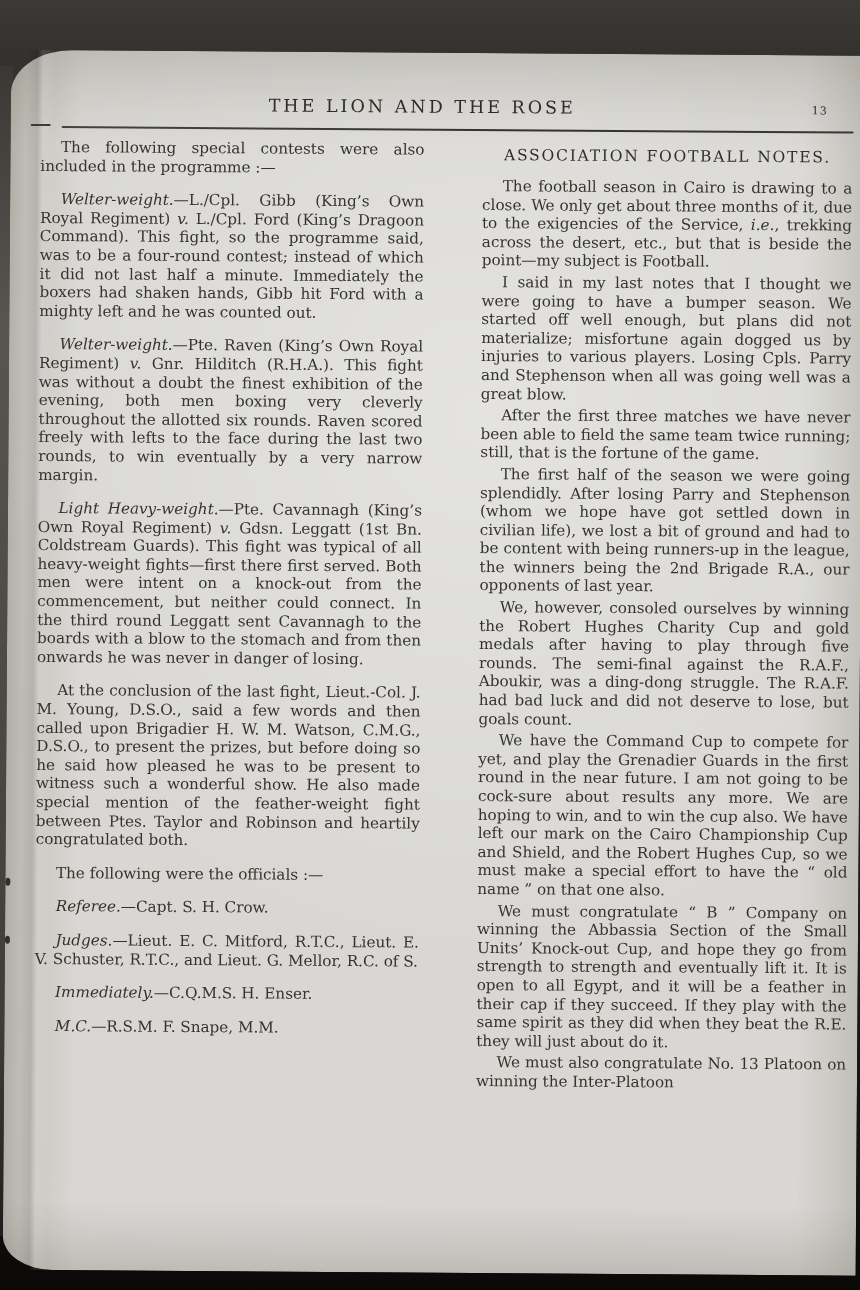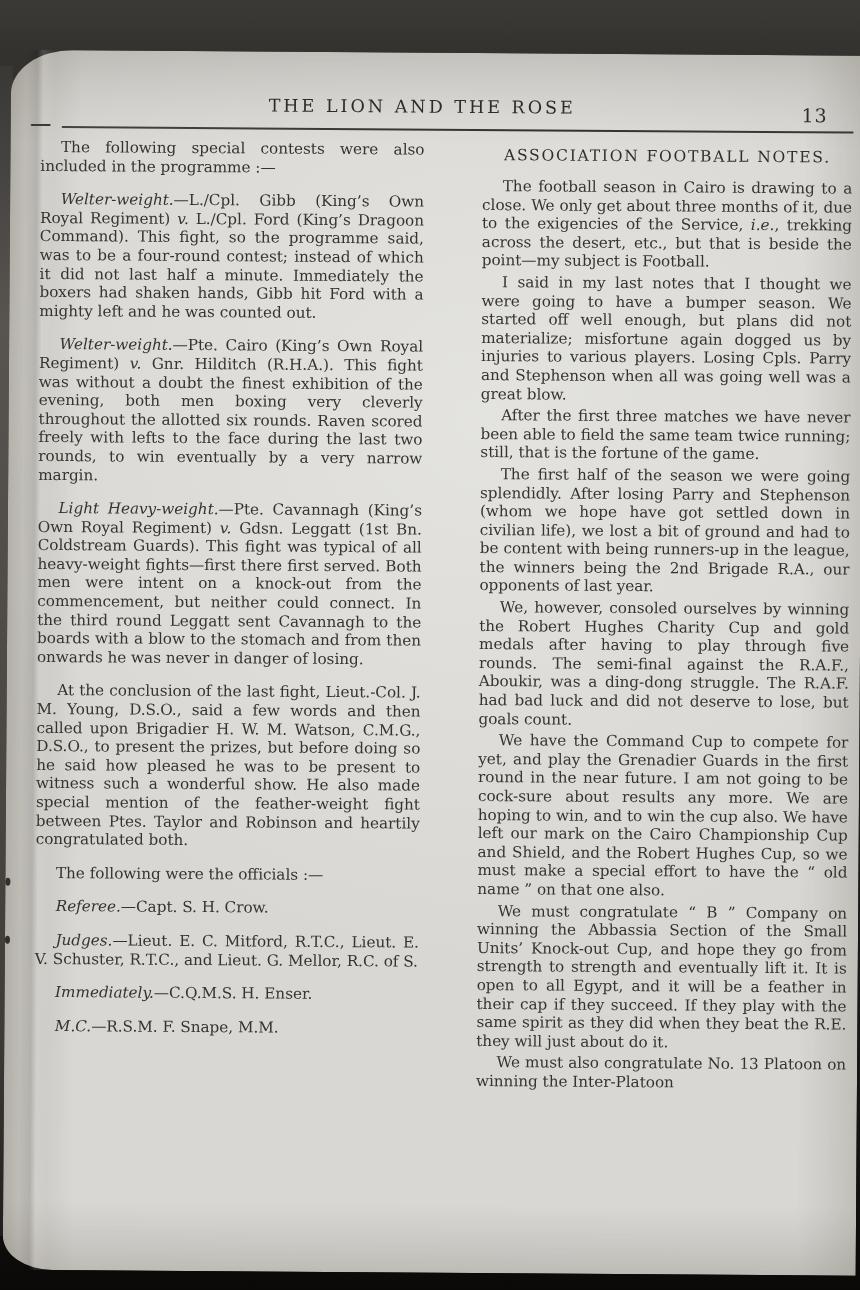--- a/index.html
+++ b/index.html
@@ -33,21 +33,21 @@
   }
   .speck{position:absolute;left:0;width:5px;height:8px;border-radius:50%;background:#32302b;}
   .speck.s1{top:828px;}
   .speck.s2{top:886px;}
 
   .page-header{position:absolute;left:0;top:0;right:0;height:92px;}
   .page-title{
     position:absolute;left:0;right:30px;top:44px;text-align:center;
     font-size:17.5px;letter-spacing:3px;color:#2e2c28;white-space:nowrap;
   }
-  .page-number{position:absolute;right:36px;top:49px;font-size:19px;letter-spacing:1px;color:#302e2a;}
+  .page-number{position:absolute;right:36px;top:49px;font-size:11px;letter-spacing:1px;color:#302e2a;}
   .rule-row{position:absolute;left:20px;right:10px;top:76px;display:flex;align-items:center;}
   .header-dash{width:20px;height:2px;background:#3c3a35;margin-right:11px;margin-top:-4px;border-radius:1px;}
   .header-rule{flex:1;height:2px;border-radius:2px;background:linear-gradient(90deg,#46433e,#34322e 60%,#3a3833);}
 
   .columns{position:absolute;top:88px;left:30px;right:9px;display:flex;}
   .col{text-rendering:optimizeLegibility;}
   .col-left{width:384px;}
   .col-right{width:370px;margin-left:58px;}
   p{margin:0 0 15px;text-align:justify;text-indent:1.35em;font-size:15.2px;line-height:18.6px;color:#36332d;}
   .col-right p{margin:0 0 3px;}
@@ -73,21 +73,21 @@
     <div class="rule-row">
       <span class="header-dash"></span>
       <span class="header-rule"></span>
     </div>
   </div>
 
   <div class="columns">
     <div class="col col-left">
         <p><span>The following special contests were also included in the programme :—</span></p>
         <p><em>Welter-weight.</em><span>—L./Cpl. Gibb (King’s Own Royal Regiment) </span><em>v.</em><span> L./Cpl. Ford (King’s Dragoon Command). This fight, so the programme said, was to be a four-round contest; instead of which it did not last half a minute. Immediately the boxers had shaken hands, Gibb hit Ford with a mighty left and he was counted out.</span></p>
-        <p><em>Welter-weight.</em><span>—Pte. Cairo (King’s Own Royal Regiment) </span><em>v.</em><span> Gnr. Hilditch (R.H.A.). This fight was without a doubt the finest exhibition of the evening, both men boxing very cleverly throughout the allotted six rounds. Raven scored freely with lefts to the face during the last two rounds, to win eventually by a very narrow margin.</span></p>
+        <p><em>Welter-weight.</em><span>—Pte. Raven (King’s Own Royal Regiment) </span><em>v.</em><span> Gnr. Hilditch (R.H.A.). This fight was without a doubt the finest exhibition of the evening, both men boxing very cleverly throughout the allotted six rounds. Raven scored freely with lefts to the face during the last two rounds, to win eventually by a very narrow margin.</span></p>
         <p><em>Light Heavy-weight.</em><span>—Pte. Cavannagh (King’s Own Royal Regiment) </span><em>v.</em><span> Gdsn. Leggatt (1st Bn. Coldstream Guards). This fight was typical of all heavy-weight fights—first there first served. Both men were intent on a knock-out from the commencement, but neither could connect. In the third round Leggatt sent Cavannagh to the boards with a blow to the stomach and from then onwards he was never in danger of losing.</span></p>
         <p class="space-before"><span>At the conclusion of the last fight, Lieut.-Col. J. M. Young, D.S.O., said a few words and then called upon Brigadier H. W. M. Watson, C.M.G., D.S.O., to present the prizes, but before doing so he said how pleased he was to be present to witness such a wonderful show. He also made special mention of the feather-weight fight between Ptes. Taylor and Robinson and heartily congratulated both.</span></p>
         <p class="space-before"><span>The following were the officials :—</span></p>
         <p><em>Referee.</em><span>—Capt. S. H. Crow.</span></p>
         <p><em>Judges.</em><span>—Lieut. E. C. Mitford, R.T.C., Lieut. E. V. Schuster, R.T.C., and Lieut. G. Mellor, R.C. of S.</span></p>
         <p><em>Immediately.</em><span>—C.Q.M.S. H. Enser.</span></p>
         <p><em>M.C.</em><span>—R.S.M. F. Snape, M.M.</span></p>
       </div>
     <div class="col col-right">
       <h2 class="fb-heading">ASSOCIATION FOOTBALL NOTES.</h2>

